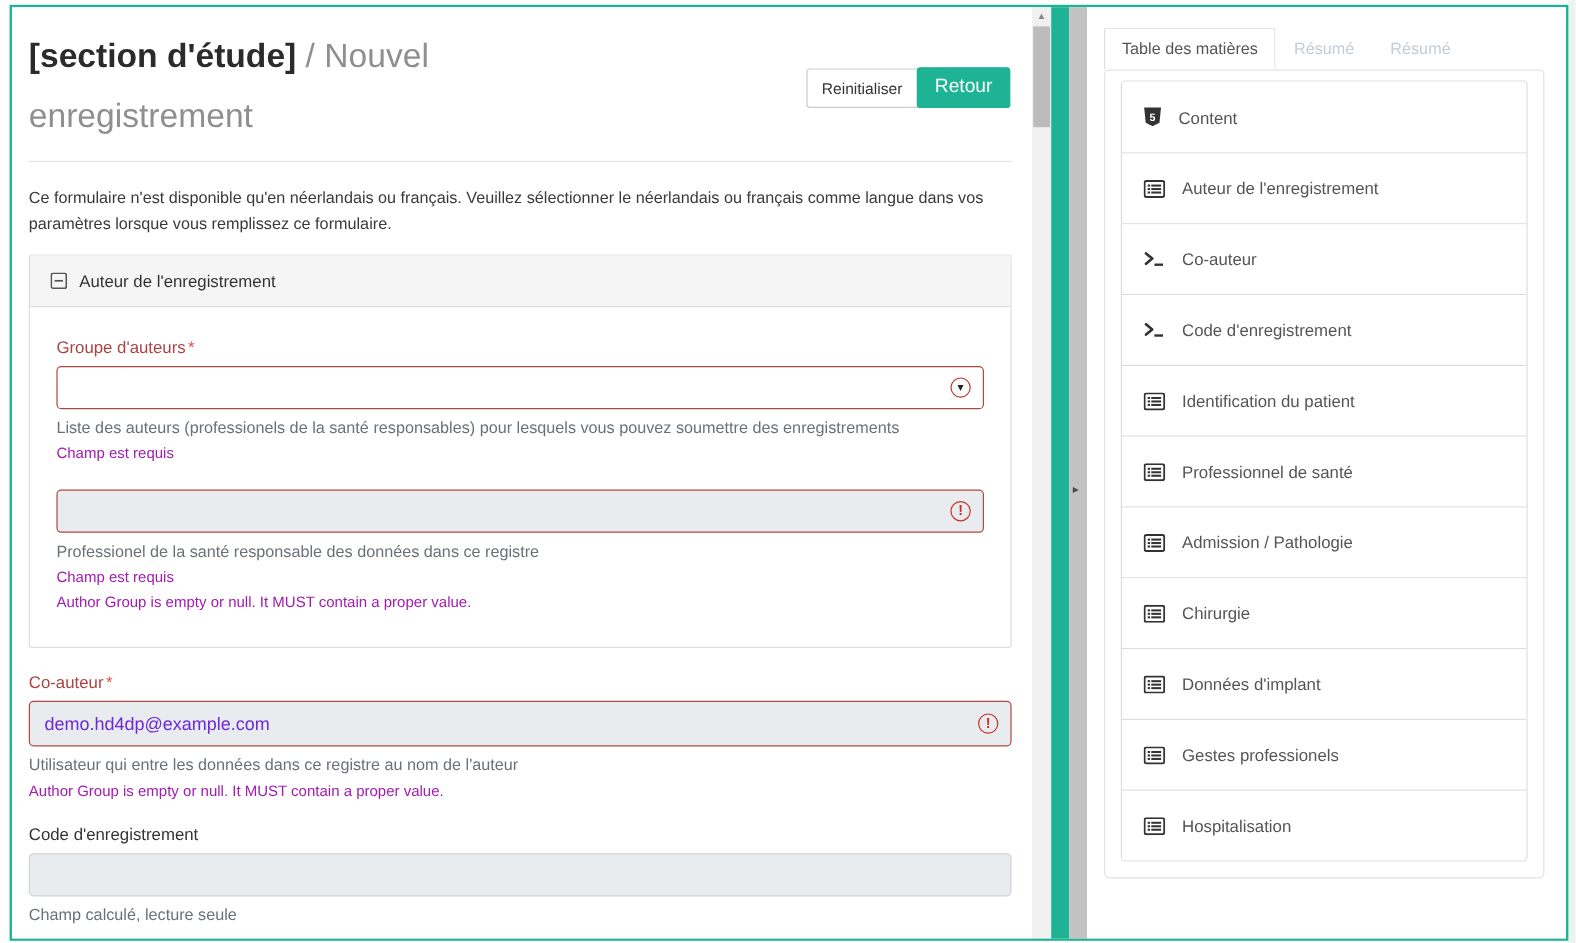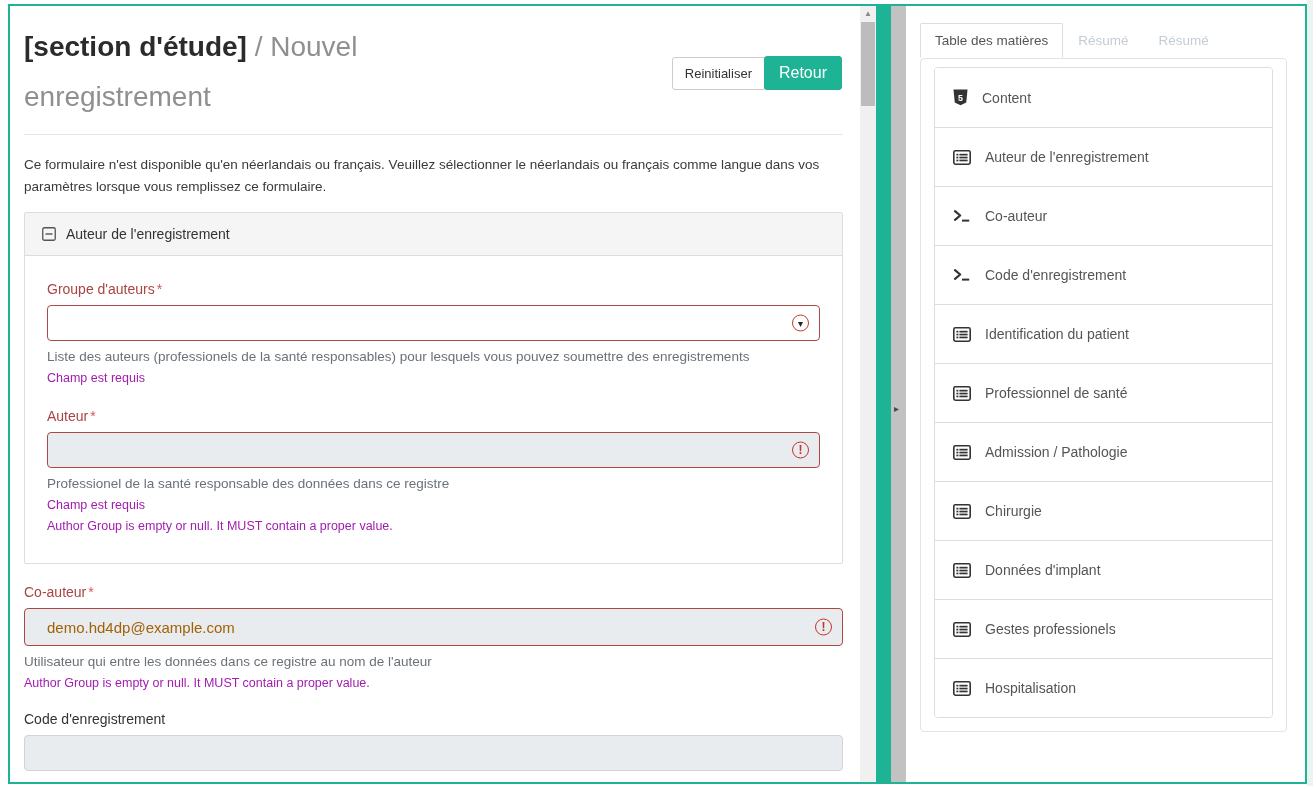--- a/index.html
+++ b/index.html
@@ -33,21 +33,21 @@
 
   .field { margin-top:23px; }
   .field label { display:block; font-size:14px; margin-bottom:8px; color:#333; }
   .field label.err-label { color:#a94442; }
   .req { color:#d9534f; margin-left:2px; }
   .control { position:relative; width:100%; height:36px; border:1px solid #ad4844;
     border-radius:4px; background:#fff; }
   .control.gray { background:#e9ecef; }
   .control.plain { border:1px solid #ced4da; background:#e9ecef; }
   .control input { width:100%; height:100%; border:none; outline:none; background:transparent;
-    font-size:15px; color:#a16207; padding:0 34px 0 22px;
+    font-size:15px; color:#6d28d9; padding:0 34px 0 12px;
     font-family:"Liberation Sans",sans-serif; }
   .right-icon { position:absolute; right:10px; top:50%; transform:translateY(-50%);
     display:flex; align-items:center; }
   .caret-circle { width:17px; height:17px; border:1px solid #c0392b; border-radius:50%;
     color:#222; font-size:10px; line-height:15px; text-align:center; }
   .excl-circle { width:17px; height:17px; border:1px solid #c9302c; border-radius:50%;
     color:#c9302c; font-size:12px; font-weight:700; line-height:15px; text-align:center; }
   .help { margin-top:8px; font-size:13.5px; color:#6b7178; }
   .err { margin-top:7px; font-size:12.5px; color:#a21caf; }
 
@@ -115,21 +115,20 @@
             <input type="text" value="" style="">
             <span class="right-icon">
                   <span class="caret-circle">▾</span>
                 </span>
           </div>
           <div class="help">Liste des auteurs (professionels de la santé responsables) pour lesquels vous pouvez soumettre des enregistrements</div>
           <div class="err">Champ est requis</div>
         </div>
 
         <div class="field">
-          <label class="err-label"><span>Auteur</span><span class="req">*</span></label>
           <div class="control gray">
             <input type="text" readonly="" value="" style="">
             <span class="right-icon">
                   <span class="excl-circle">!</span>
                 </span>
           </div>
           <div class="help">Professionel de la santé responsable des données dans ce registre</div>
           <div class="err">Champ est requis</div>
           <div class="err">Author Group is empty or null. It MUST contain a proper value.</div>
         </div>

